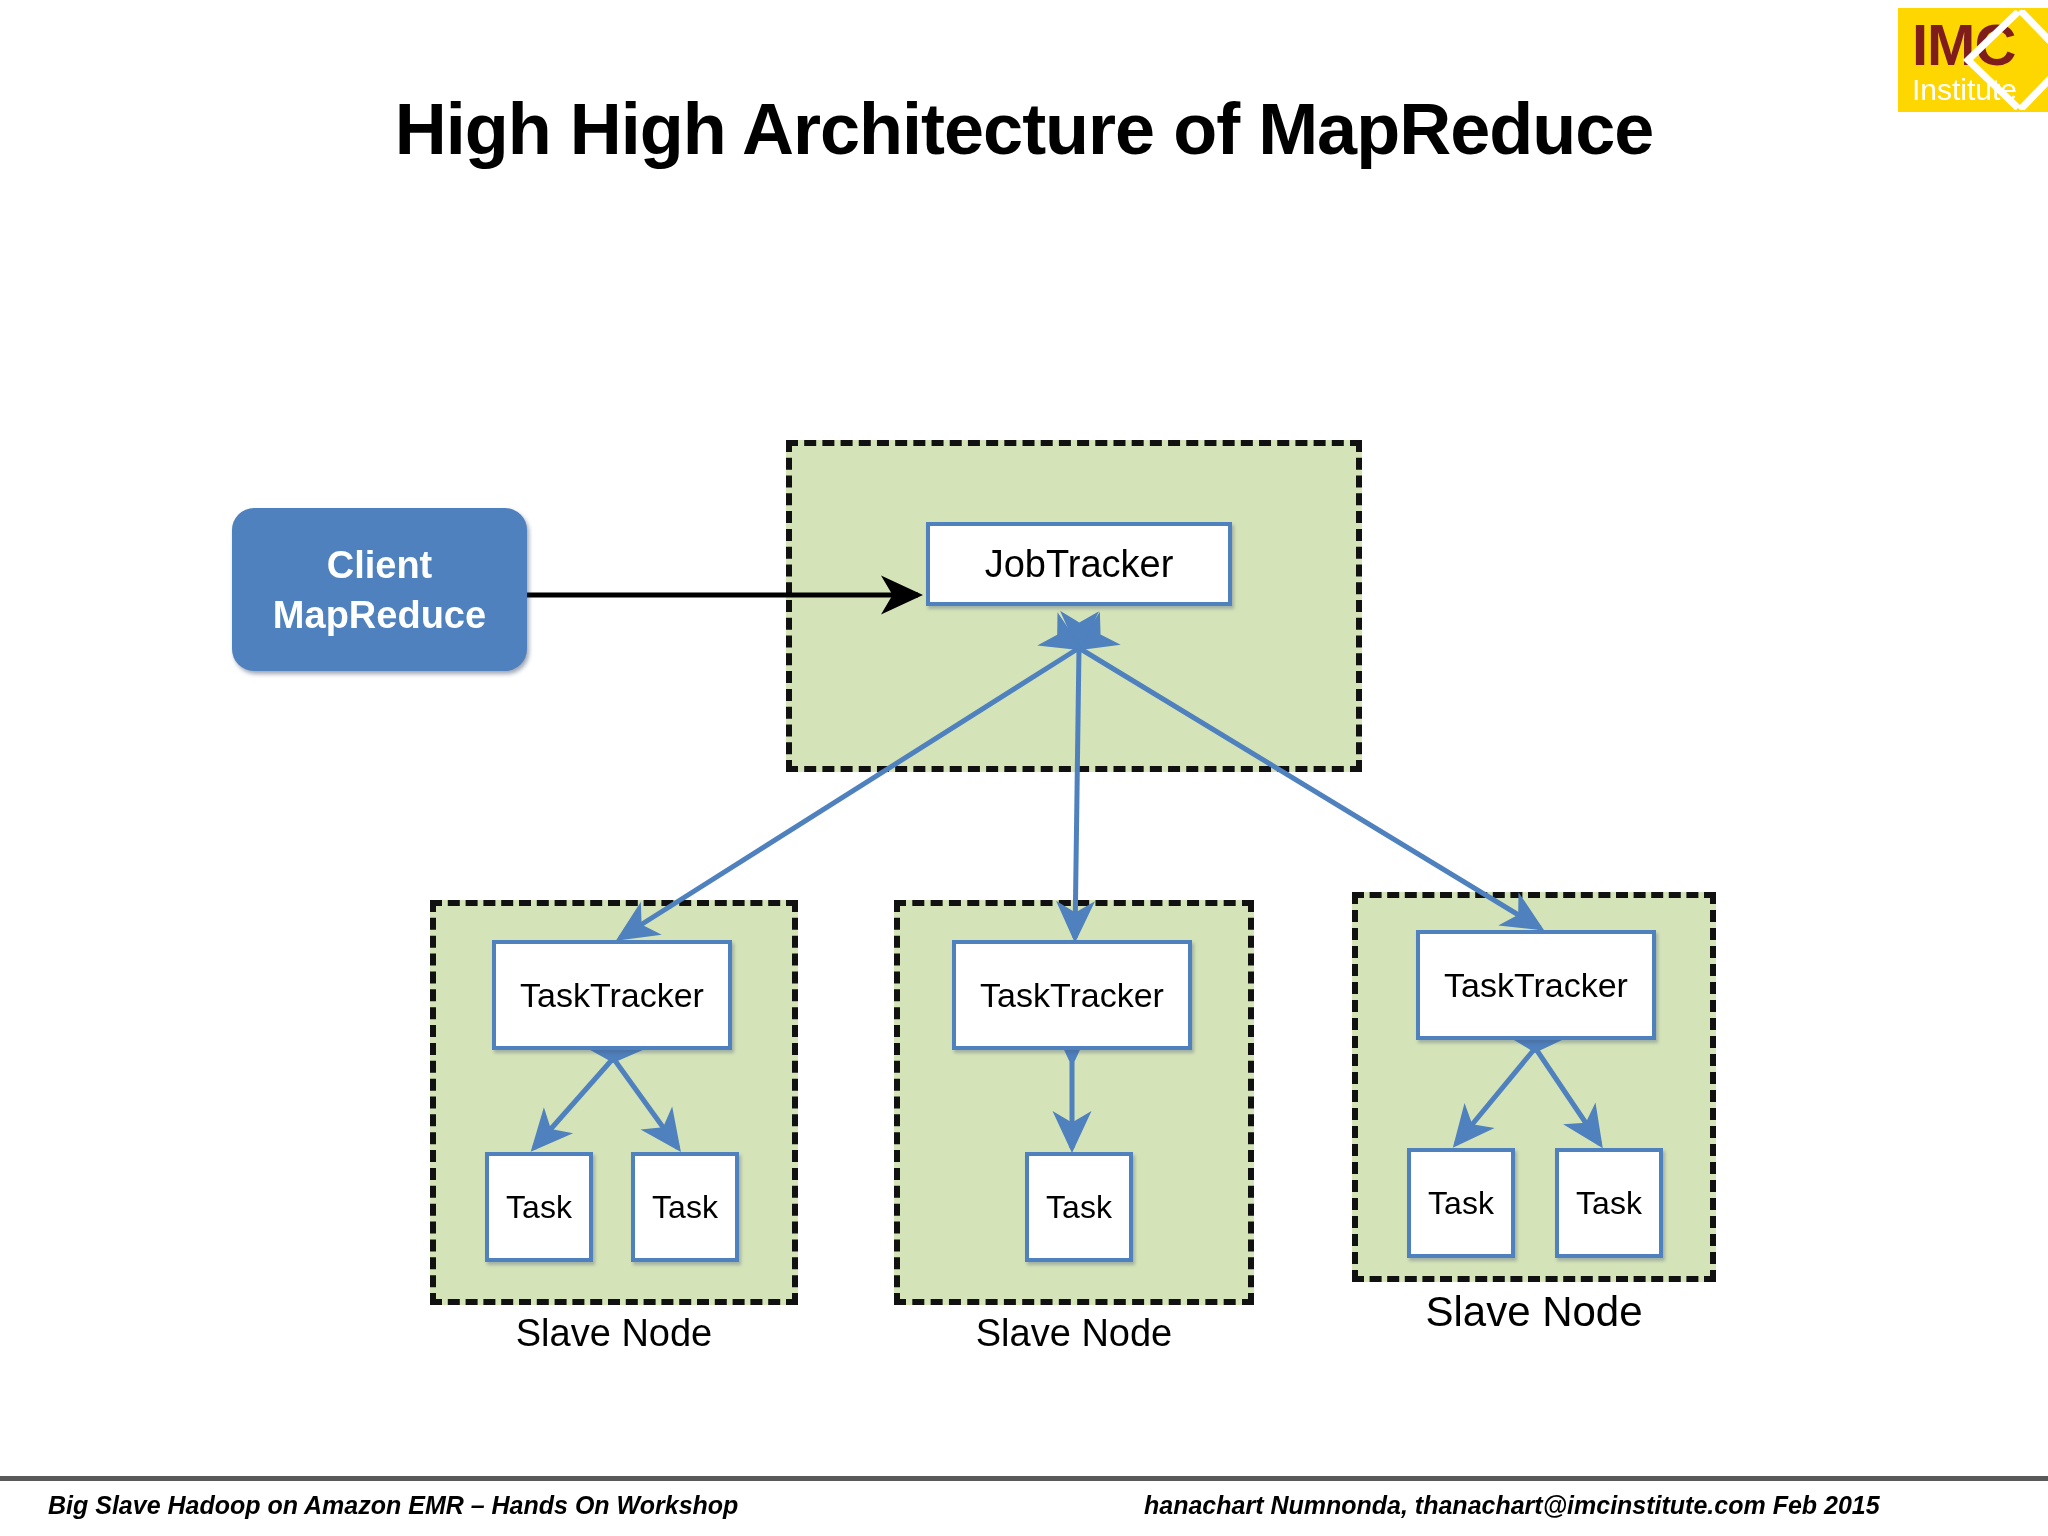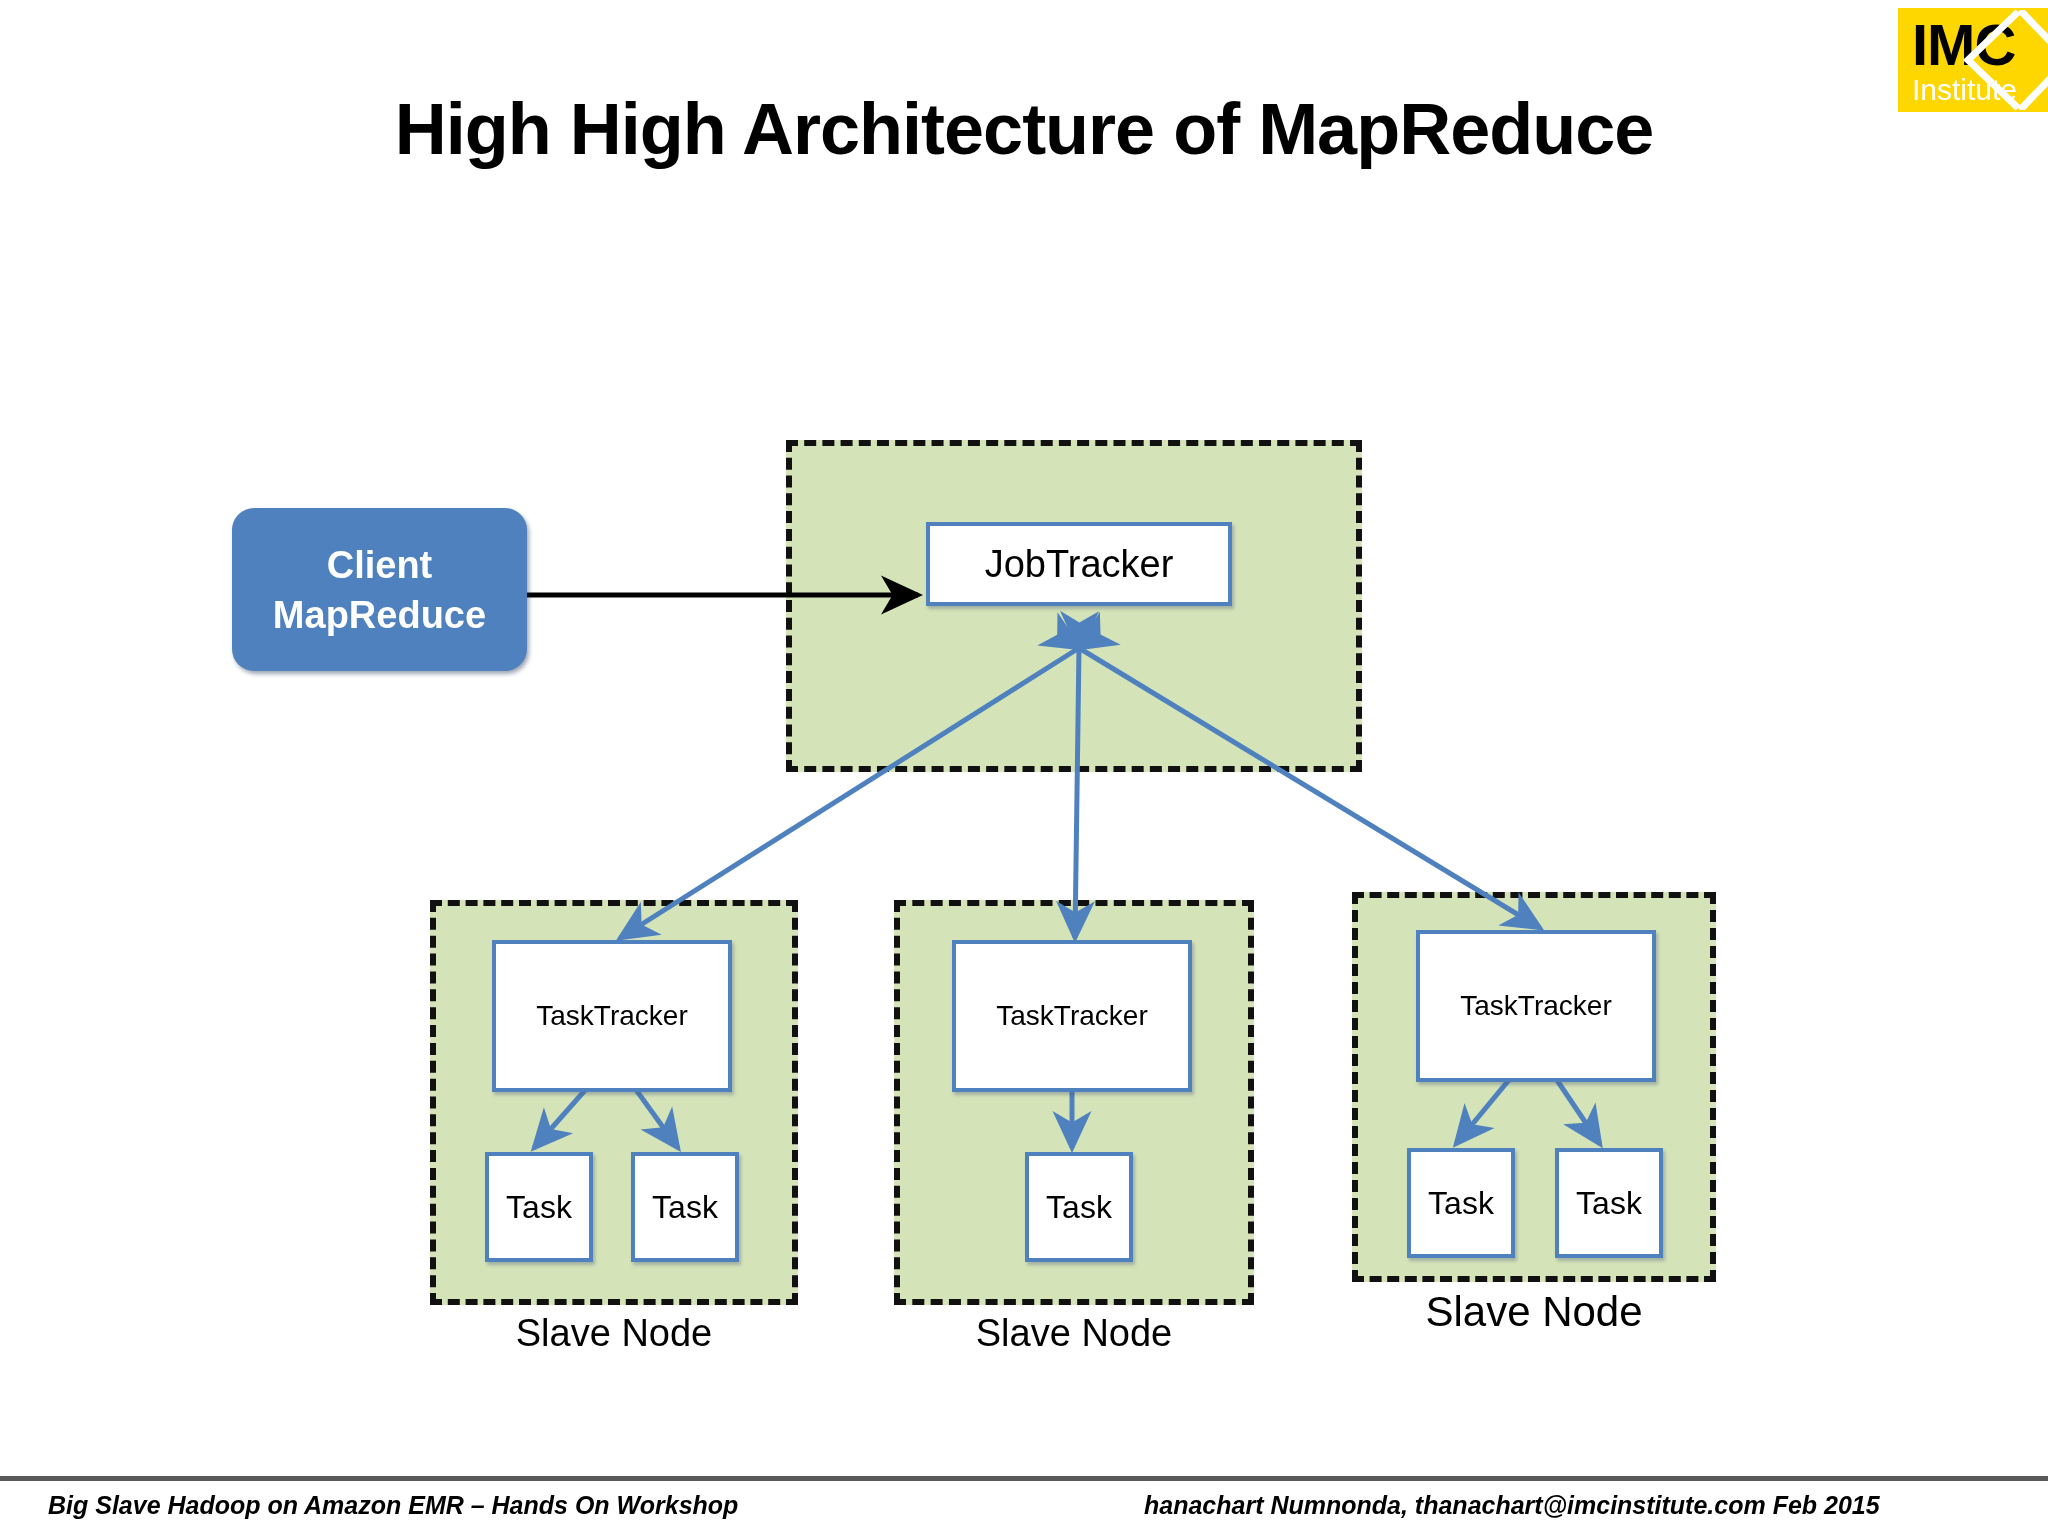--- a/index.html
+++ b/index.html
@@ -25,21 +25,21 @@
     height: 104px;
     background: #FFD700;
     overflow: hidden;
   }
   #imc-logo .imc-text {
     position: absolute;
     left: 14px;
     top: 8px;
     font-size: 58px;
     font-weight: bold;
-    color: #000000;
+    color: #7f1d1d;
     letter-spacing: -1px;
     line-height: 58px;
     font-family: "Liberation Sans", sans-serif;
   }
   #imc-logo .inst-text {
     position: absolute;
     left: 14px;
     top: 66px;
     font-size: 30px;
     color: #ffffff;
@@ -141,21 +141,21 @@
     align-items: center;
     justify-content: center;
     font-family: "Liberation Sans", sans-serif;
     color: #000000;
     box-shadow: 2px 3px 3px rgba(70,90,120,0.35);
   }
   #jobtracker-box {
     left: 926px; top: 522px; width: 306px; height: 84px;
     font-size: 38px;
   }
-  .tasktracker-box { width: 240px; height: 152px; font-size: 28px; }
+  .tasktracker-box { width: 240px; height: 110px; font-size: 34px; }
   #tasktracker-box-1 { left: 492px; top: 940px; }
   #tasktracker-box-2 { left: 952px; top: 940px; }
   #tasktracker-box-3 { left: 1416px; top: 930px; }
 
   .task-box { width: 108px; height: 110px; font-size: 32px; margin-left: 7px; }
   #task-box-1a { left: 478px; top: 1152px; }
   #task-box-1b { left: 624px; top: 1152px; }
   #task-box-2a { left: 1018px; top: 1152px; }
   #task-box-3a { left: 1400px; top: 1148px; }
   #task-box-3b { left: 1548px; top: 1148px; }

